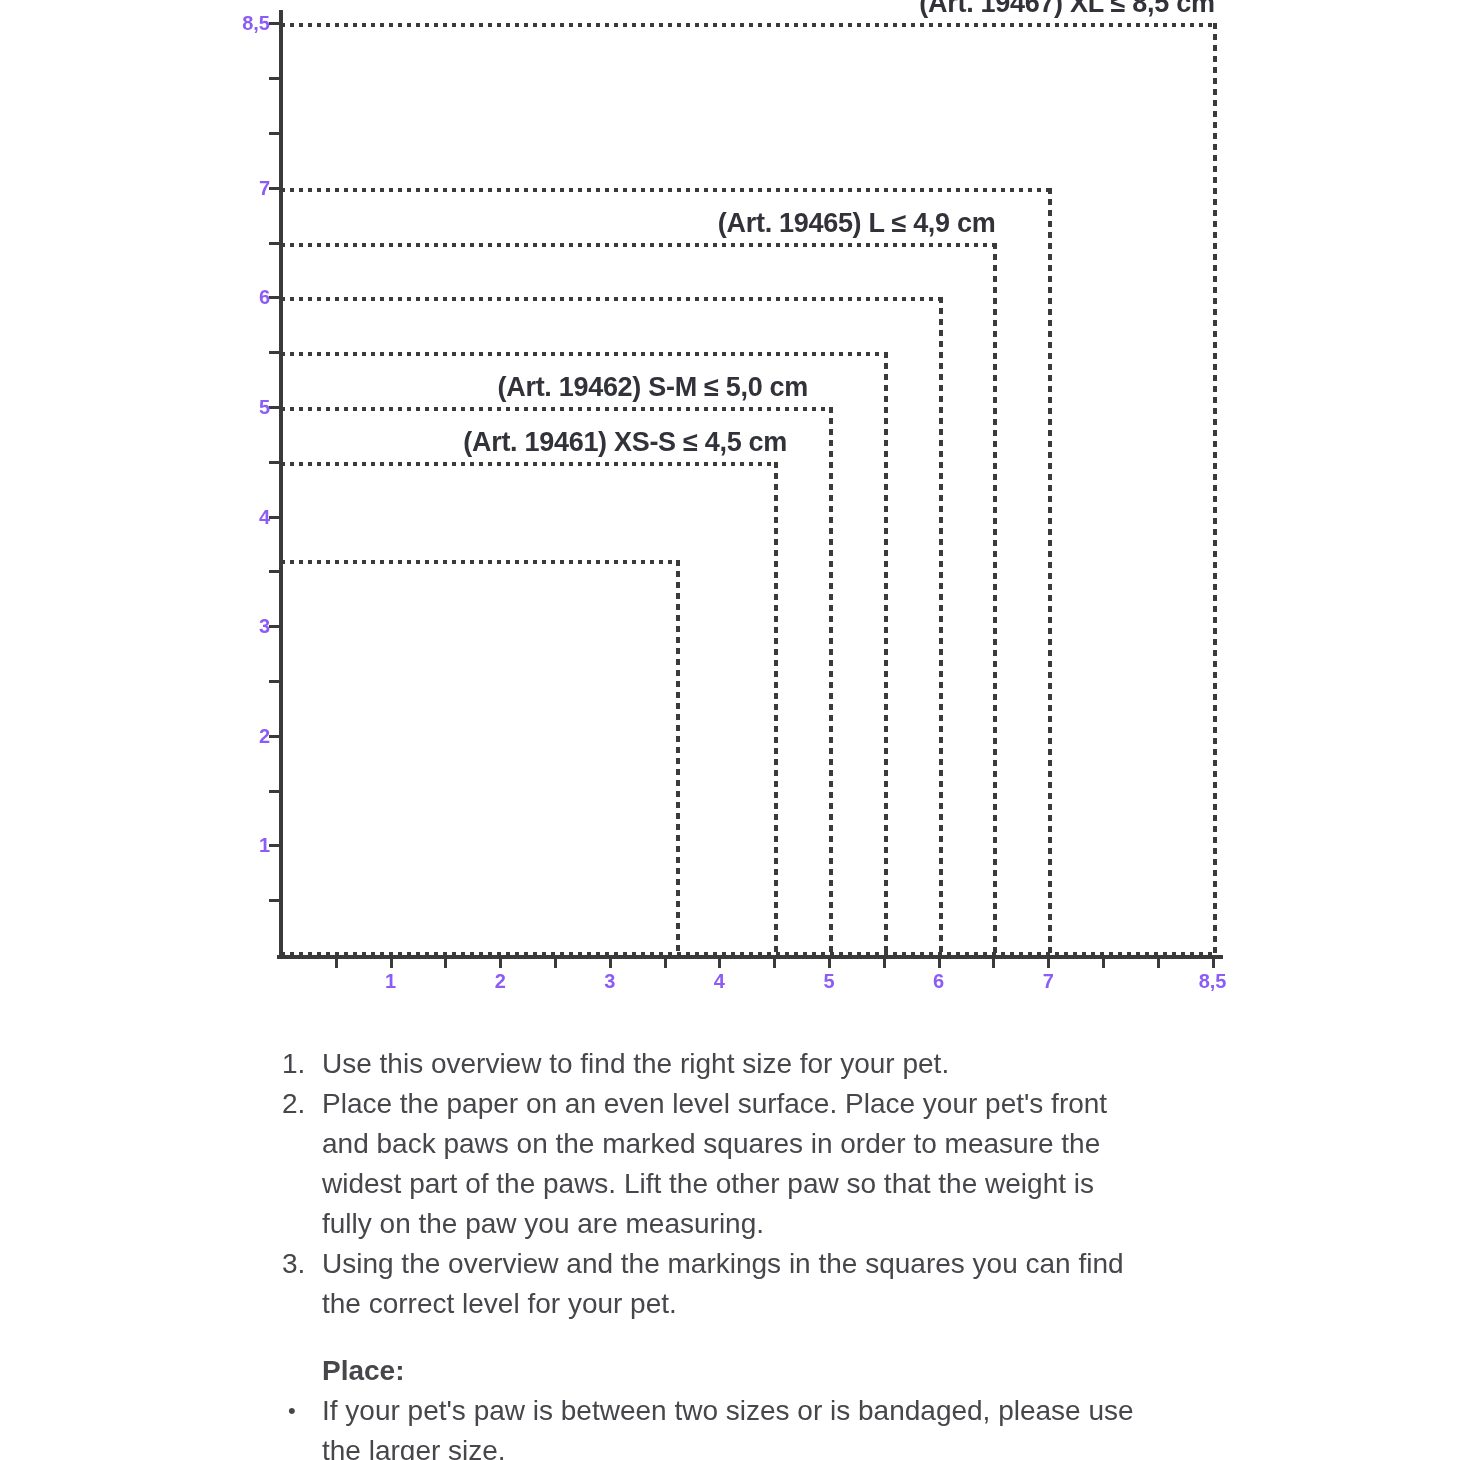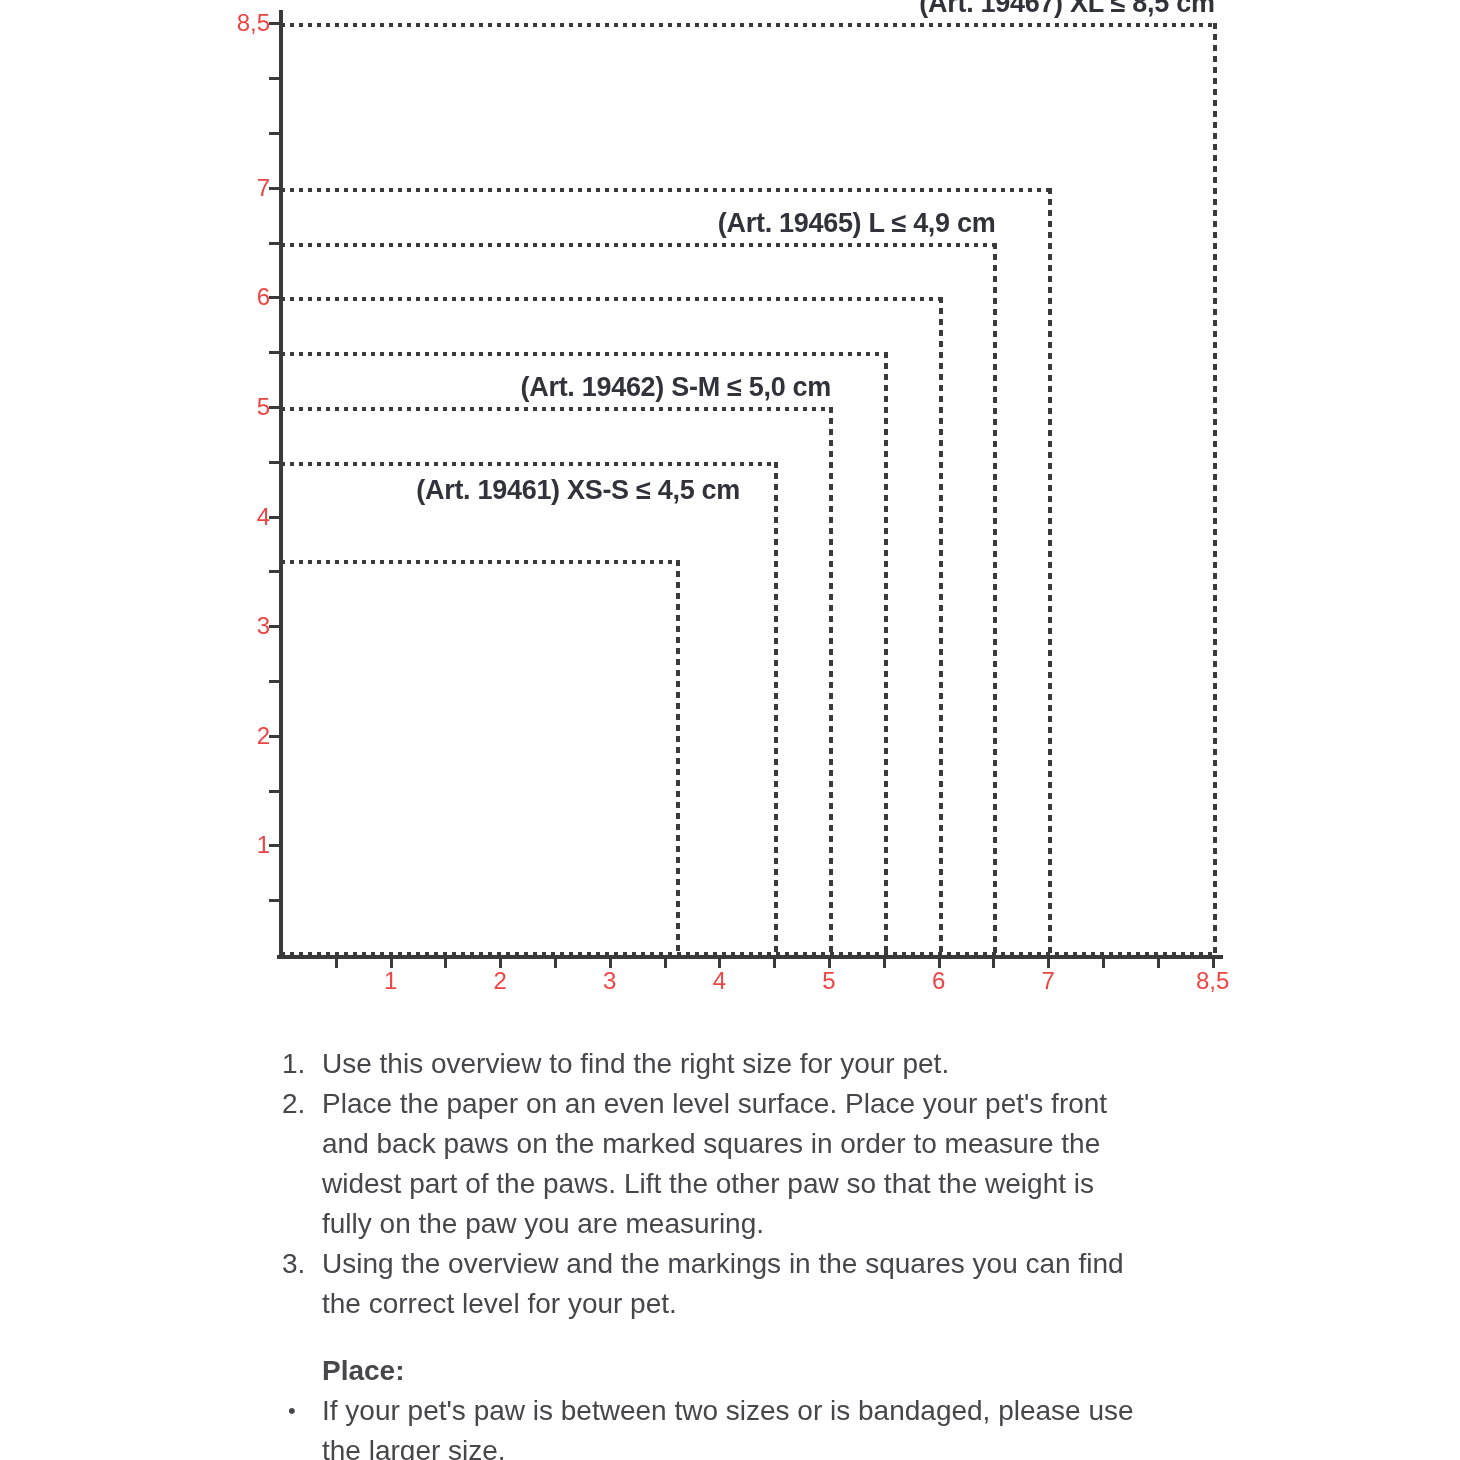--- a/index.html
+++ b/index.html
@@ -10,21 +10,21 @@
   .page{position:absolute;left:0;top:0;width:1460px;height:1460px;background:#fff;}
   .chart{position:absolute;left:0;top:0;width:1460px;height:1460px;}
   .chart div{position:absolute;}
   .solid{background:#3a3a3a;}
   .dash-h{height:4px;background-image:repeating-linear-gradient(90deg,#3a3a3a 0 4px,transparent 4px 9px);}
   .dash-v{width:4px;background-image:repeating-linear-gradient(180deg,#3a3a3a 0 6px,transparent 6px 11px);}
   .sq-label{
     font-weight:700;font-size:27px;line-height:32px;color:#32323a;
     white-space:nowrap;letter-spacing:-0.3px;
   }
-  .ticklabel{font-weight:400;font-size:24px;line-height:22px;color:#ef4444;}
+  .ticklabel{font-weight:700;font-size:20px;line-height:22px;color:#8b5cf6;}
   .xlab{width:64px;text-align:center;}
   .ylab{width:44px;text-align:right;}
   .instructions{
     position:absolute;left:282px;top:1044px;width:880px;
     color:#46464b;font-size:28px;line-height:40px;
   }
   .item{display:flex;align-items:flex-start;}
   .num{flex:0 0 40px;width:40px;}
   .txt{width:826px;}
   .note-title{font-weight:700;margin-top:27px;margin-left:40px;}
@@ -96,24 +96,24 @@
       <div class="dash-v" style="left: 1048.2px; top: 187.8px; height: 767.2px;"></div>
       <div class="dash-h" style="left: 281px; top: 242.6px; width: 716.4px;"></div>
       <div class="dash-v" style="left: 993.4px; top: 242.6px; height: 712.4px;"></div>
       <div class="sq-label" style="right: 464.6px; top: 206.6px;">(Art. 19465) L ≤ 4,9 cm</div>
       <div class="dash-h" style="left: 281px; top: 297.4px; width: 661.6px;"></div>
       <div class="dash-v" style="left: 938.6px; top: 297.4px; height: 657.6px;"></div>
       <div class="dash-h" style="left: 281px; top: 352.2px; width: 606.8px;"></div>
       <div class="dash-v" style="left: 883.8px; top: 352.2px; height: 602.8px;"></div>
       <div class="dash-h" style="left: 281px; top: 407px; width: 552px;"></div>
       <div class="dash-v" style="left: 829px; top: 407px; height: 548px;"></div>
-      <div class="sq-label" style="right: 629px; top: 371px;">(Art. 19462) S-M ≤ 5,0 cm</div>
+      <div class="sq-label" style="right: 652px; top: 371px;">(Art. 19462) S-M ≤ 5,0 cm</div>
       <div class="dash-h" style="left: 281px; top: 461.8px; width: 497.2px;"></div>
       <div class="dash-v" style="left: 774.2px; top: 461.8px; height: 493.2px;"></div>
-      <div class="sq-label" style="right: 720px; top: 425.8px; margin-top: 48px;">(Art. 19461) XS-S ≤ 4,5 cm</div>
+      <div class="sq-label" style="right: 673px; top: 425.8px;">(Art. 19461) XS-S ≤ 4,5 cm</div>
       <div class="dash-h" style="left: 281px; top: 560.44px; width: 398.56px;"></div>
       <div class="dash-v" style="left: 675.56px; top: 560.44px; height: 394.56px;"></div>
     </div>
 
   <div class="instructions">
     <div class="item">
       <span class="num">1.</span>
       <span class="txt">Use this overview to find the right size for your pet.</span>
     </div>
     <div class="item">

